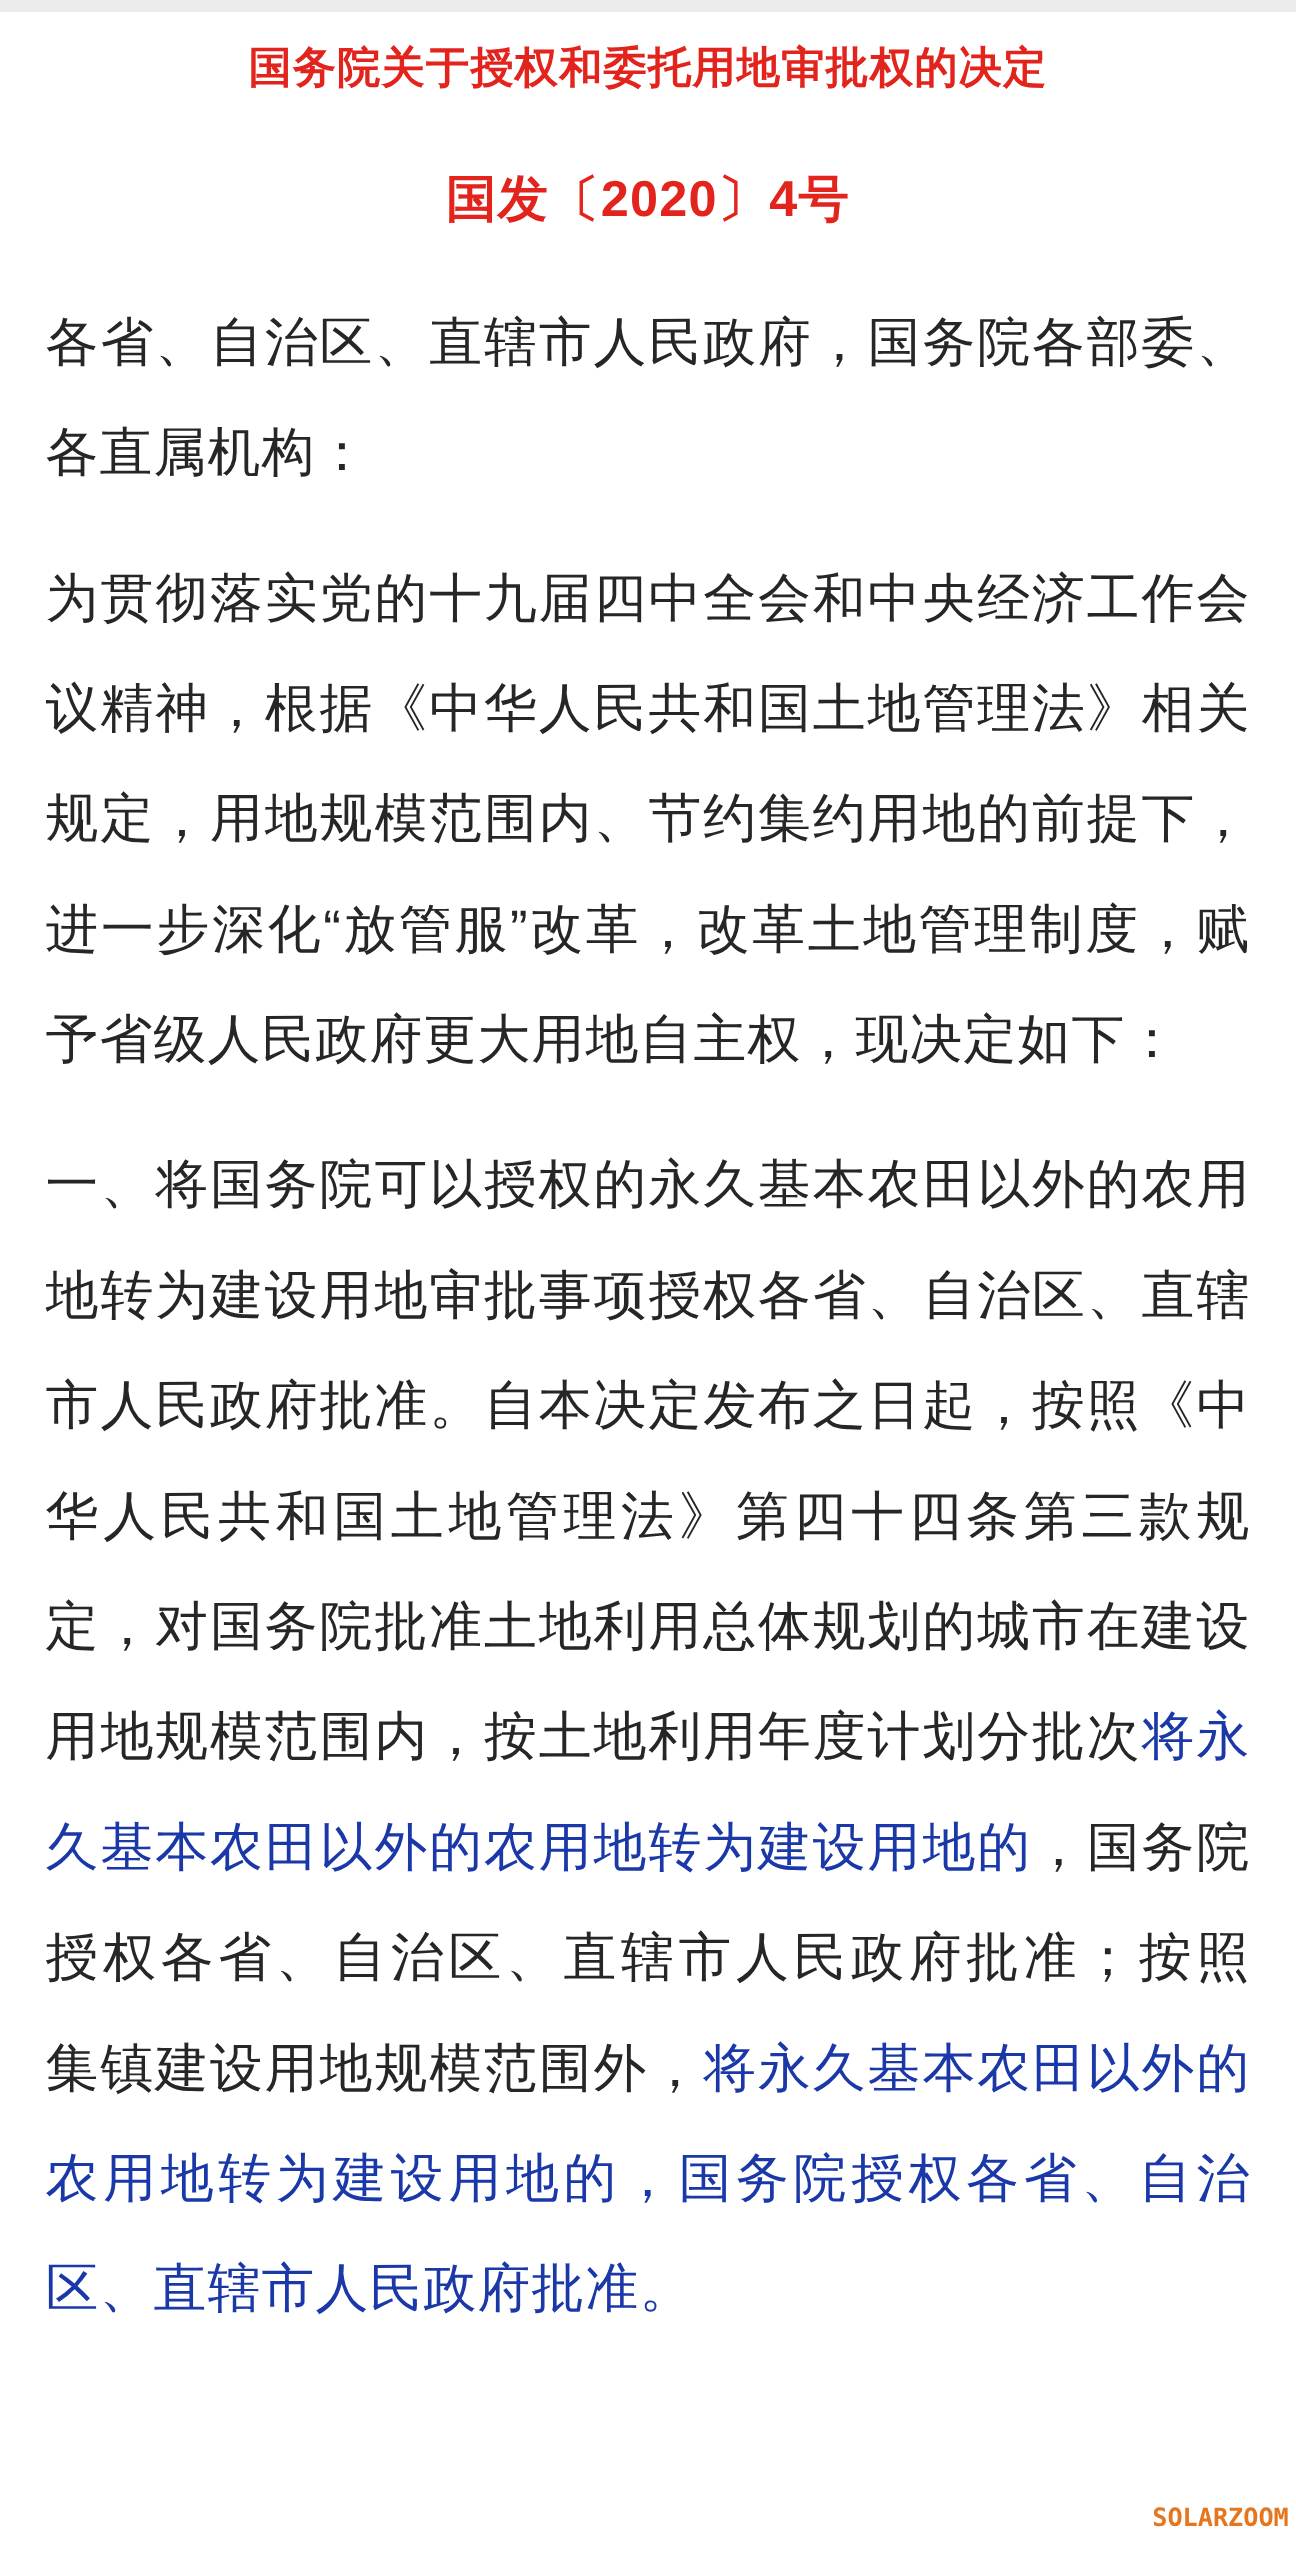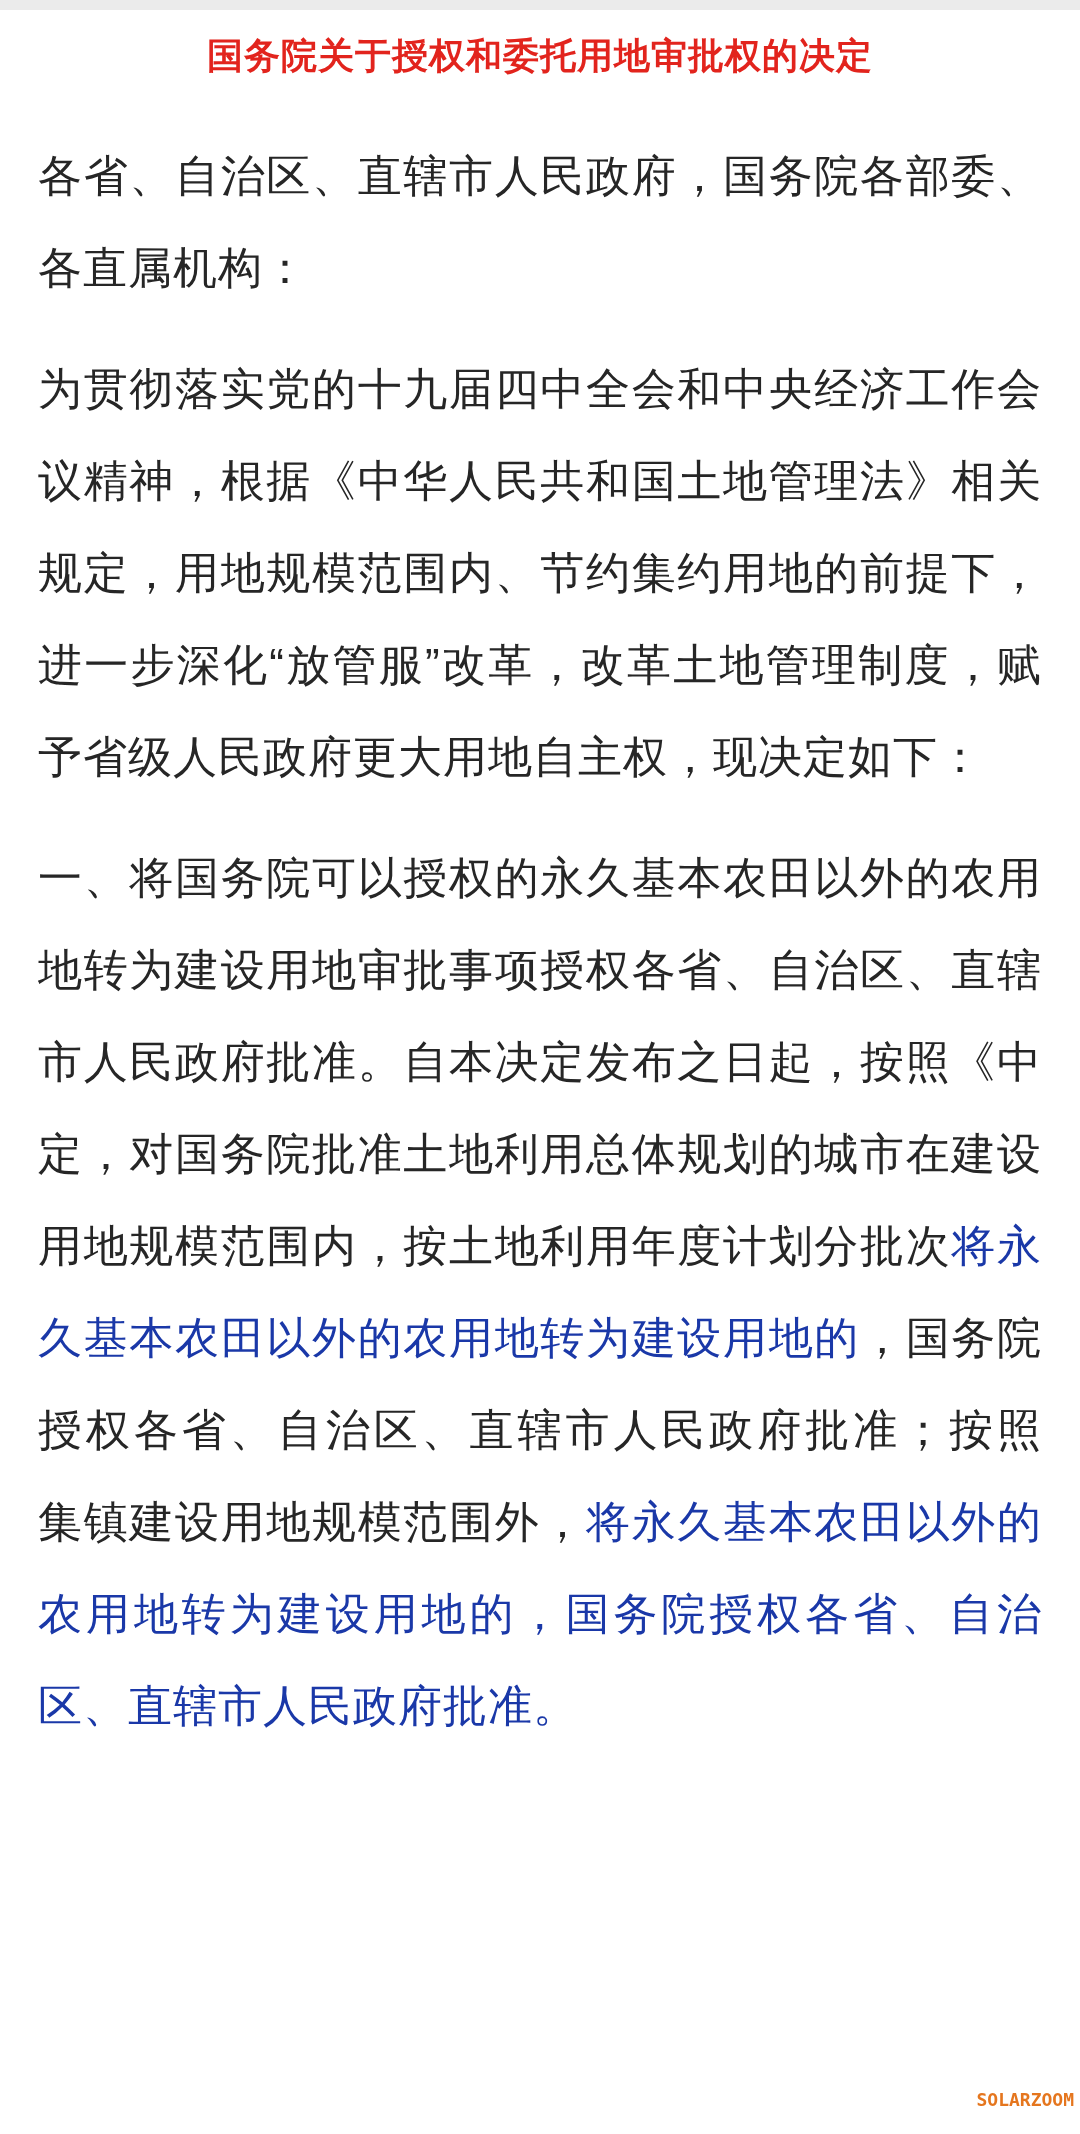--- a/index.html
+++ b/index.html
@@ -68,48 +68,50 @@
   .hl {
     color: var(--highlight-blue);
     font-weight: 400;
   }
   .watermark {
     position: absolute;
     right: 6px;
     bottom: 24px;
     font-family: "DejaVu Sans Mono", "Liberation Mono", monospace;
     font-weight: 700;
-    font-size: 18px;
+    font-size: 21px;
     letter-spacing: 0px;
     color: var(--watermark-orange);
   }
 </style>
 </head>
 <body>
 
 <div class="top-strip"></div>
 
 <div class="doc">
   <h1 class="title">国务院关于授权和委托用地审批权的决定</h1>
+  <h2 class="docnum">国发〔2020〕4号</h2>
   <div class="body" id="doc-body">
       <div class="para">
         <div class="line"><span class="nm">各省、自治区、直辖市人民政府，国务院各部委、</span></div>
         <div class="line last"><span class="nm">各直属机构：</span></div>
       </div>
       <div class="para">
         <div class="line"><span class="nm">为贯彻落实党的十九届四中全会和中央经济工作会</span></div>
         <div class="line"><span class="nm">议精神，根据《中华人民共和国土地管理法》相关</span></div>
         <div class="line"><span class="nm">规定，用地规模范围内、节约集约用地的前提下，</span></div>
         <div class="line"><span class="nm">进一步深化“放管服”改革，改革土地管理制度，赋</span></div>
         <div class="line last"><span class="nm">予省级人民政府更大用地自主权，现决定如下：</span></div>
       </div>
       <div class="para">
         <div class="line"><span class="nm">一、将国务院可以授权的永久基本农田以外的农用</span></div>
         <div class="line"><span class="nm">地转为建设用地审批事项授权各省、自治区、直辖</span></div>
         <div class="line"><span class="nm">市人民政府批准。自本决定发布之日起，按照《中</span></div>
+        <div class="line"><span class="nm">华人民共和国土地管理法》第四十四条第三款规</span></div>
         <div class="line"><span class="nm">定，对国务院批准土地利用总体规划的城市在建设</span></div>
         <div class="line"><span class="nm">用地规模范围内，按土地利用年度计划分批次</span><span class="hl">将永</span></div>
         <div class="line"><span class="hl">久基本农田以外的农用地转为建设用地的</span><span class="nm">，国务院</span></div>
         <div class="line"><span class="nm">授权各省、自治区、直辖市人民政府批准；按照</span></div>
         <div class="line"><span class="nm">集镇建设用地规模范围外，</span><span class="hl">将永久基本农田以外的</span></div>
         <div class="line"><span class="hl">农用地转为建设用地的，国务院授权各省、自治</span></div>
         <div class="line last"><span class="hl">区、直辖市人民政府批准。</span></div>
       </div>
     </div>
 </div>

